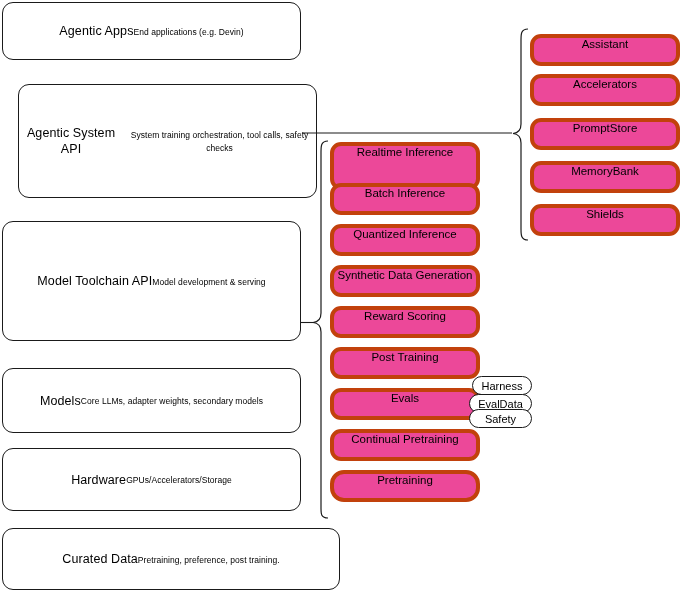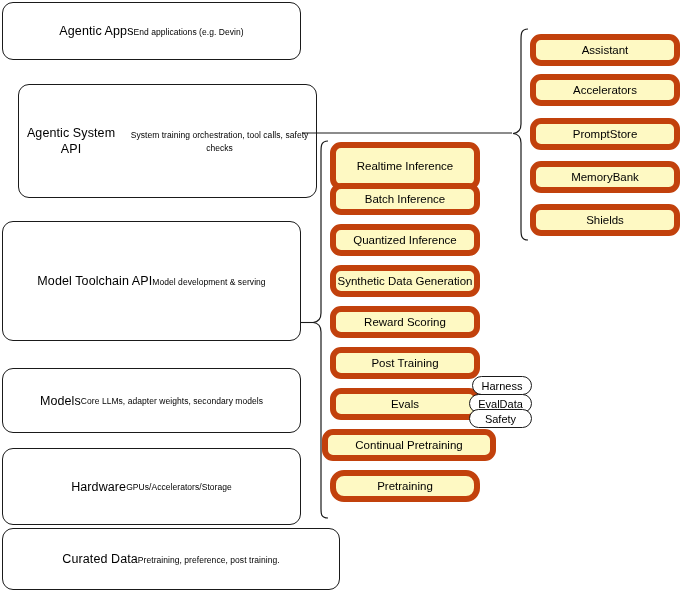--- a/index.html
+++ b/index.html
@@ -40,25 +40,25 @@
   }
   .node .subtitle {
     font-size: 8.5px;
     line-height: 13px;
     margin-top: 2px;
     letter-spacing: 0.05px;
   }
   .pill-node {
     position: absolute;
     box-sizing: border-box;
-    border: 6px solid #c2410c;
-    background: #fef9c3;
+    border: 4px solid #c2410c;
+    background: #ec4899;
     border-radius: 11px;
     display: flex;
-    align-items: center;
+    align-items: flex-start;
     justify-content: center;
     font-size: 11.5px;
   }
   .chip {
     position: absolute;
     box-sizing: border-box;
     border: 1px solid #1a1a1a;
     background: #ffffff;
     border-radius: 999px;
     display: flex;
@@ -93,21 +93,21 @@
   <div class="node" style="left:2px; top:221px; width:299px; height:120px;">
     <div class="title">Model Toolchain API</div>
     <div class="subtitle">Model development &amp; serving</div>
   </div>
 
   <div class="node" style="left:2px; top:368px; width:299px; height:65px;">
     <div class="title">Models</div>
     <div class="subtitle">Core LLMs, adapter weights, secondary models</div>
   </div>
 
-  <div class="node" style="left:2px; top:448px; width:299px; height:77px;">
+  <div class="node" style="left:2px; top:448px; width:299px; height:63px;">
     <div class="title">Hardware</div>
     <div class="subtitle">GPUs/Accelerators/Storage</div>
   </div>
 
   <div class="node" style="left:2px; top:528px; width:338px; height:62px;">
     <div class="title">Curated Data</div>
     <div class="subtitle">Pretraining, preference, post training.</div>
   </div>
 
   <svg class="overlay" viewBox="0 0 682 591" xmlns="http://www.w3.org/2000/svg">
@@ -147,21 +147,21 @@
   </div>
   <div class="pill-node" style="left:330px; top:306px; width:150px; height:32px;">
     <span>Reward Scoring</span>
   </div>
   <div class="pill-node" style="left:330px; top:347px; width:150px; height:32px;">
     <span>Post Training</span>
   </div>
   <div class="pill-node" style="left:330px; top:388px; width:150px; height:32px;">
     <span>Evals</span>
   </div>
-  <div class="pill-node" style="left:322px; top:429px; width:174px; height:32px;">
+  <div class="pill-node" style="left:330px; top:429px; width:150px; height:32px;">
     <span>Continual Pretraining</span>
   </div>
   <div class="pill-node" style="left:330px; top:470px; width:150px; height:32px;border-radius:14px;">
     <span>Pretraining</span>
   </div>
 
   <div class="chip" style="left:472px; top:376px; width:60px; height:19px;">
     <span>Harness</span>
   </div>
   <div class="chip" style="left:469px; top:394px; width:63px; height:19px;">

